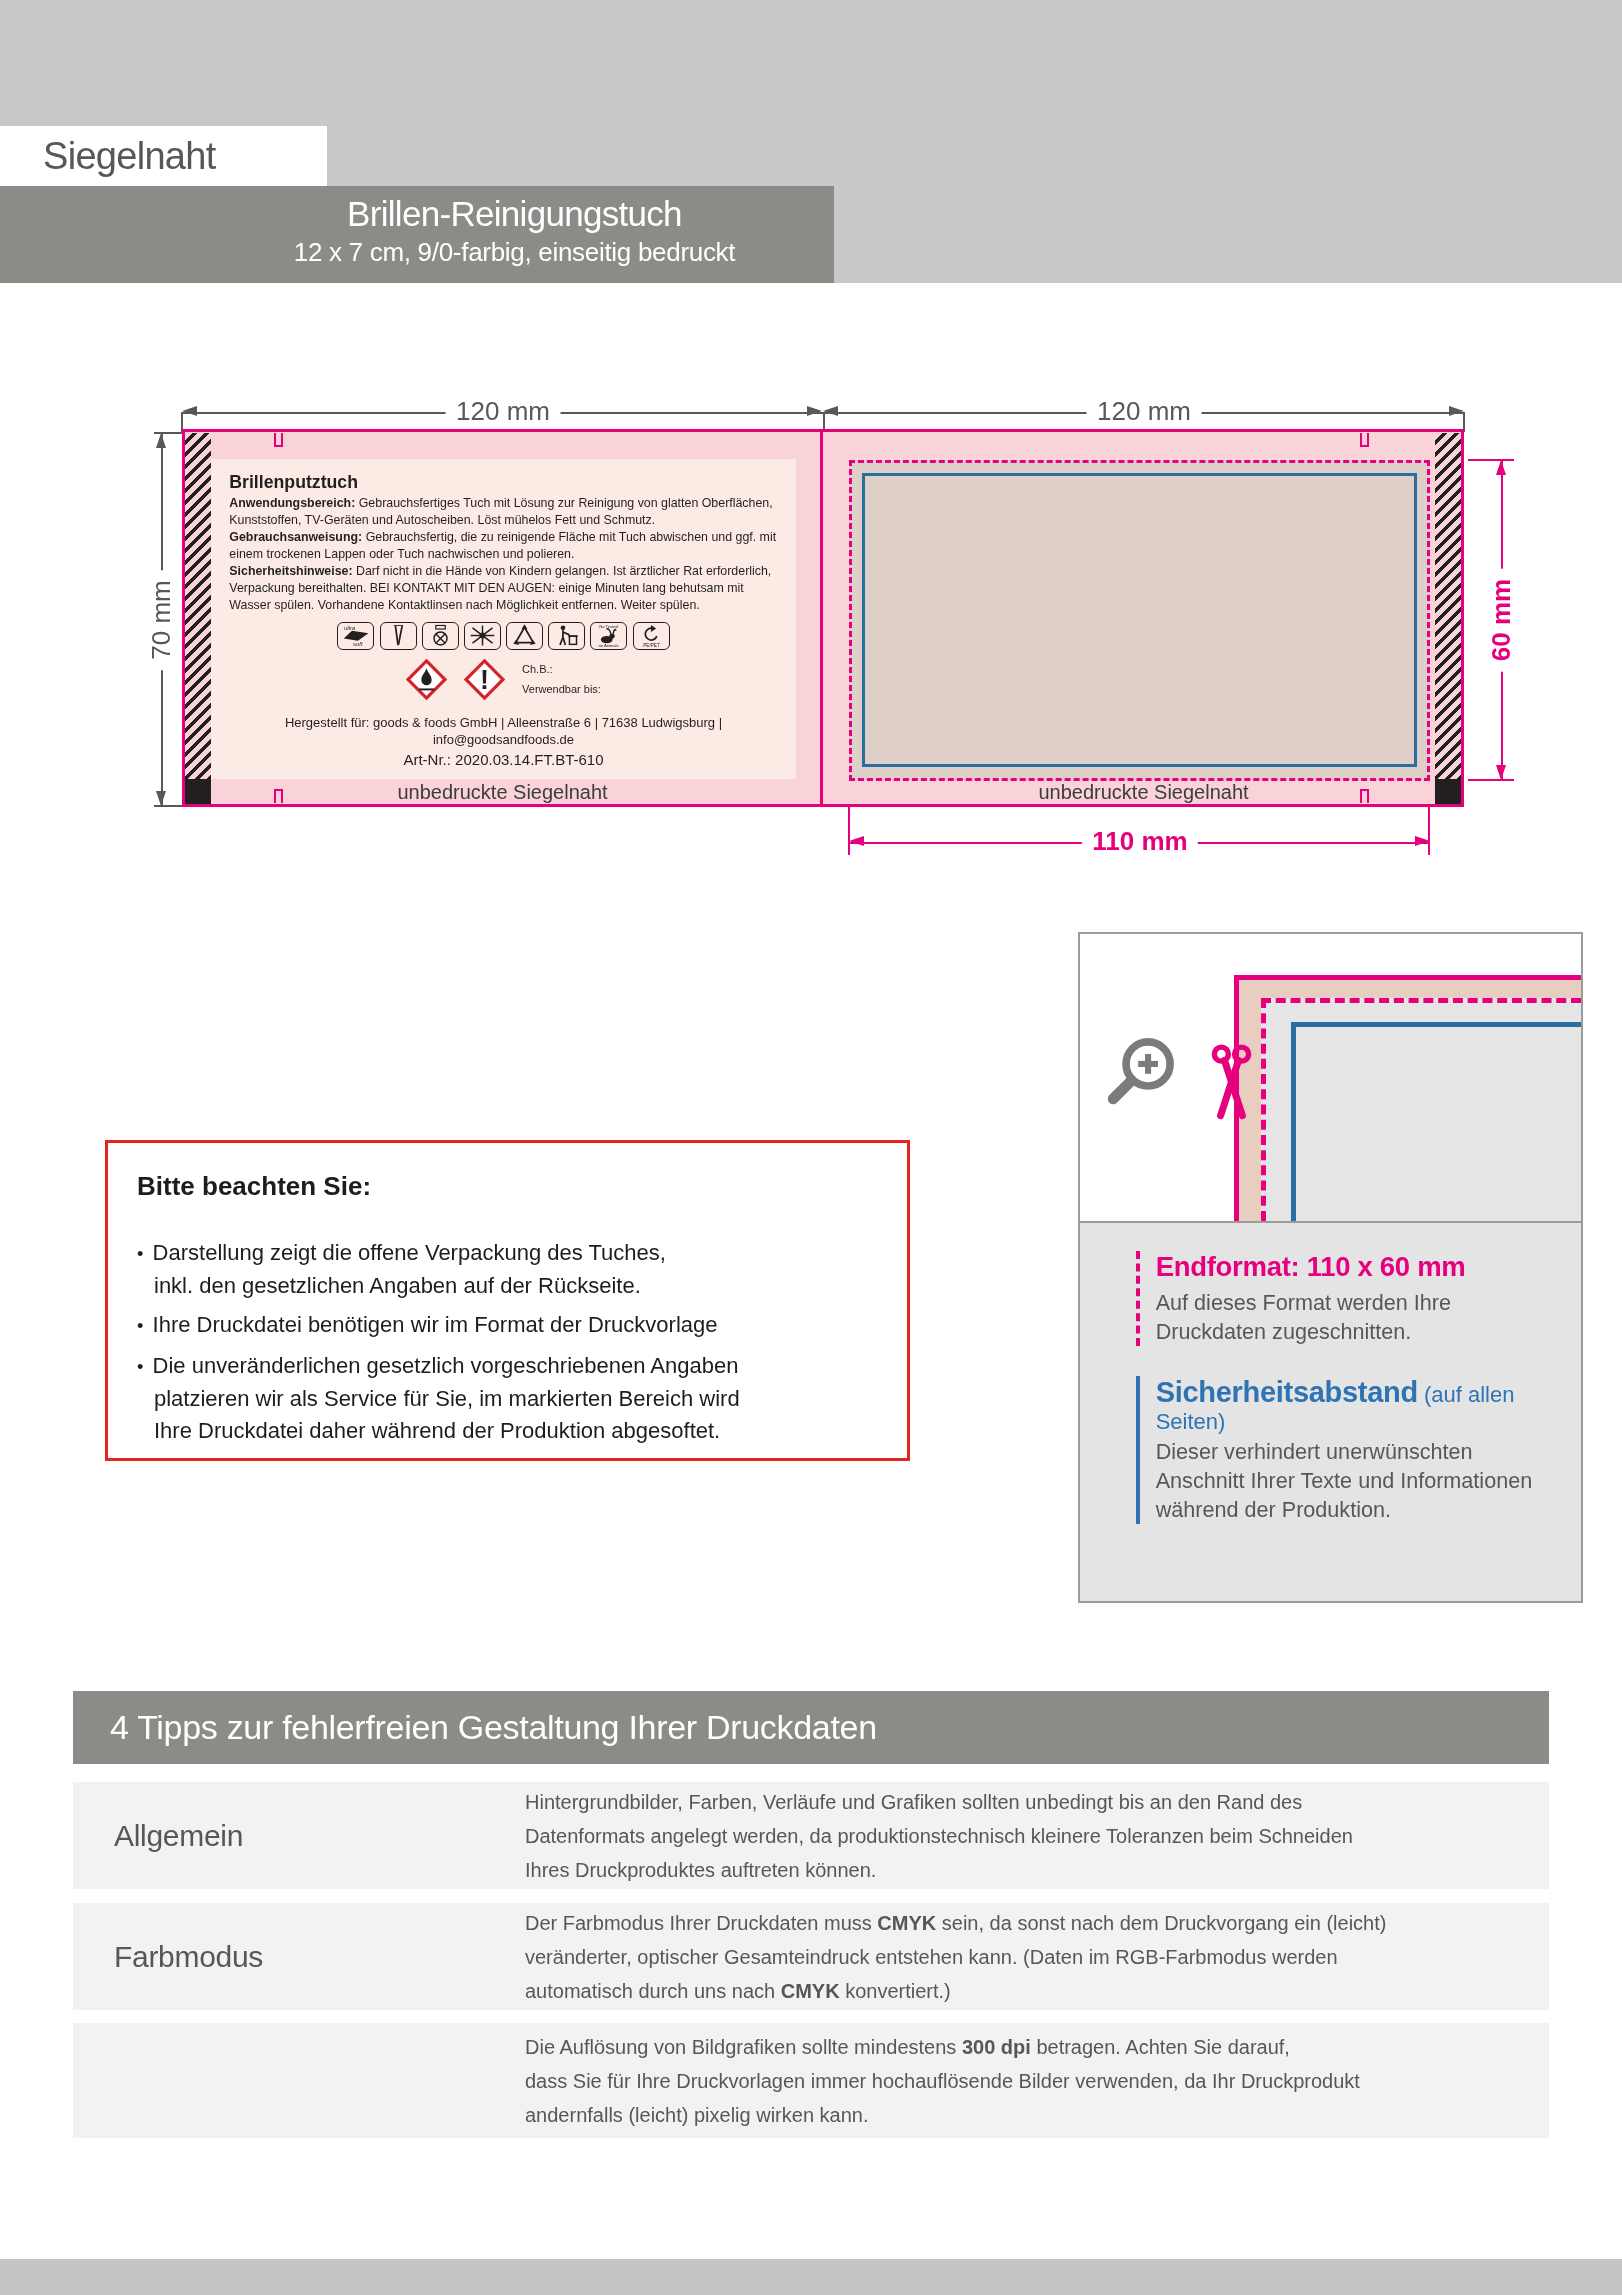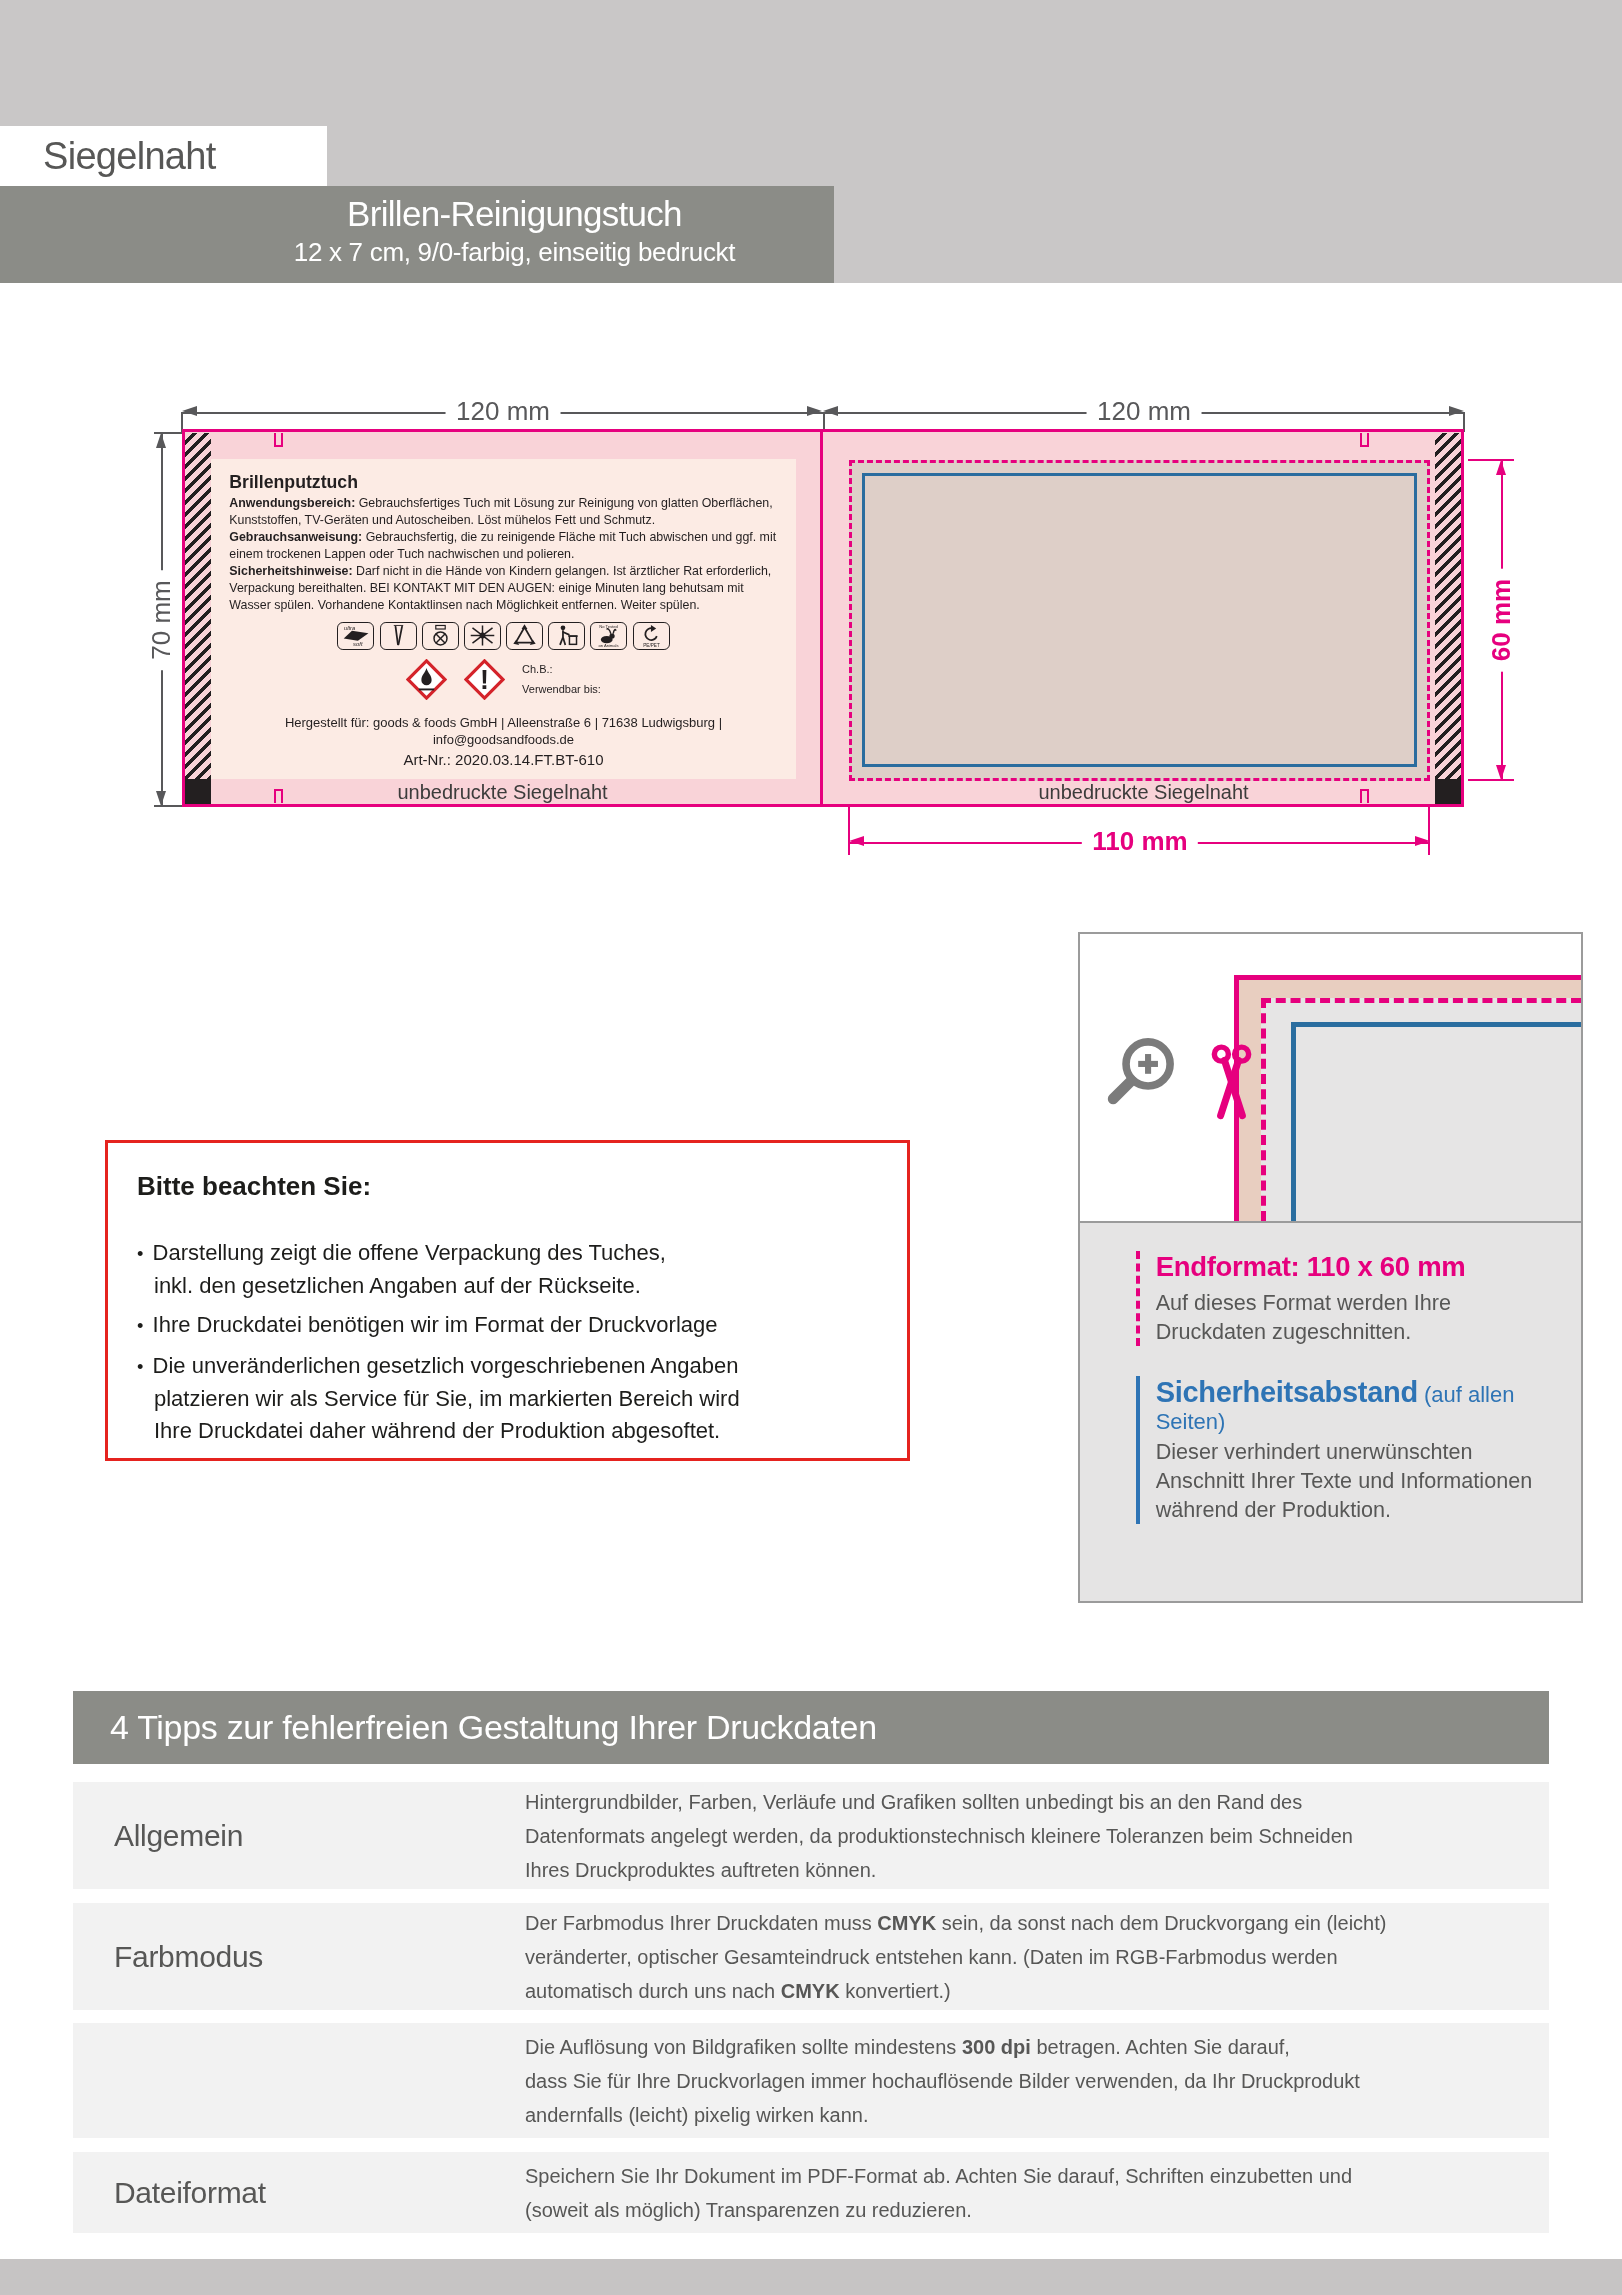--- a/index.html
+++ b/index.html
@@ -333,21 +333,16 @@
     <div class="tiplabel">Farbmodus</div>
     <div class="tipbody"><span><span>Der Farbmodus Ihrer Druckdaten muss </span><b>CMYK</b><span> sein, da sonst nach dem Druckvorgang ein (leicht)
 veränderter, optischer Gesamteindruck entstehen kann. (Daten im RGB-Farbmodus werden
 automatisch durch uns nach </span><b>CMYK</b><span> konvertiert.)</span></span></div>
   </div>
   <div class="abs tiprow row3">
     <div class="tipbody"><span><span>Die Auflösung von Bildgrafiken sollte mindestens </span><b>300 dpi</b><span> betragen. Achten Sie darauf,
 dass Sie für Ihre Druckvorlagen immer hochauflösende Bilder verwenden, da Ihr Druckprodukt
 andernfalls (leicht) pixelig wirken kann.</span><b></b><span></span></span></div>
   </div>
-  <div class="abs tiprow row4">
-    <div class="tiplabel">Dateiformat</div>
-    <div class="tipbody"><span><span>Speichern Sie Ihr Dokument im PDF-Format ab. Achten Sie darauf, Schriften einzubetten und
-(soweit als möglich) Transparenzen zu reduzieren.</span><b></b><span></span><b></b><span></span></span></div>
-  </div>
 
   <div class="abs footer"></div>
 </div>
 
 
 </body></html>

